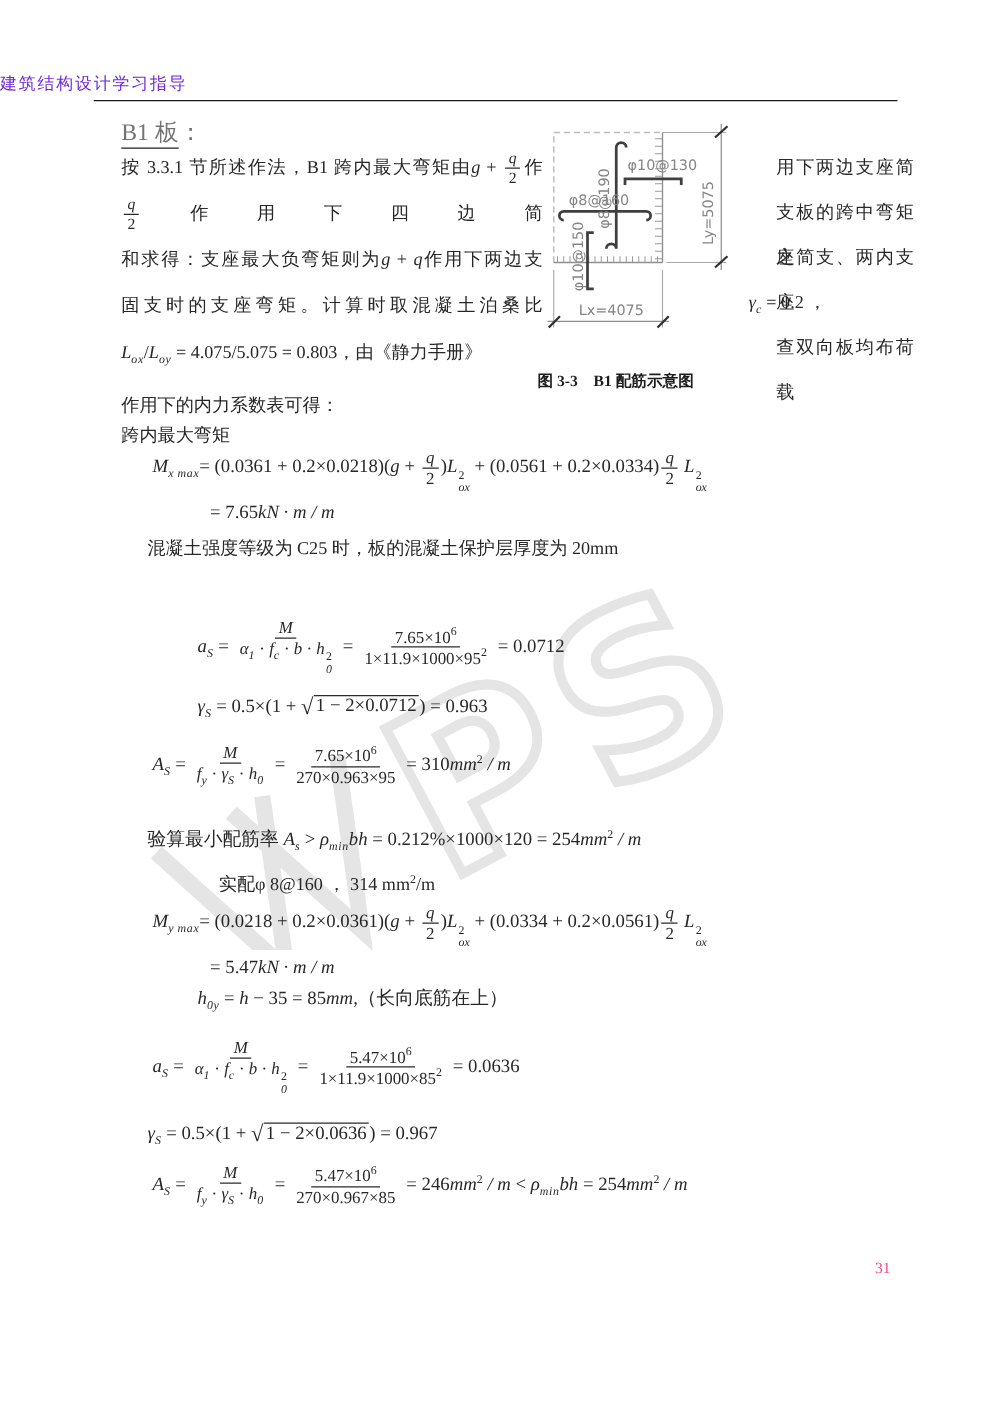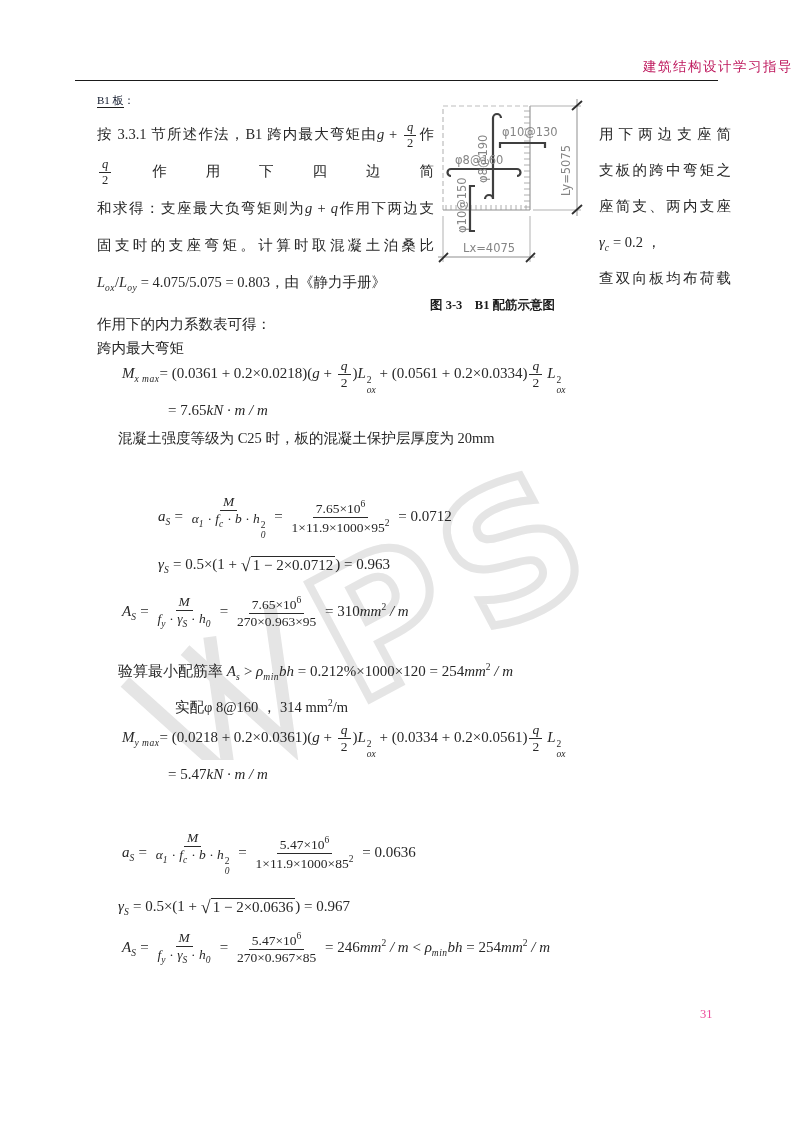--- a/index.html
+++ b/index.html
@@ -1,30 +1,30 @@
 <!DOCTYPE html>
 <html><head>
 <meta charset="utf-8">
 <style>
   html,body{margin:0;padding:0;background:#ffffff;}
   .page{position:relative;width:793px;height:1122px;background:#fff;overflow:hidden;
         font-family:"Liberation Serif","DejaVu Serif",serif;color:#2a2a2a;}
   
-  .hdr{position:absolute;top:58px;left:0;width:100%;text-align:right;
-       font-size:13.5px;letter-spacing:1.5px;color:#be185d;}
+  .hdr{position:absolute;top:58px;left:0;width:100%;text-align:left;
+       font-size:13.5px;letter-spacing:1.5px;color:#6d28d9;}
   .hrule{position:absolute;top:80px;left:75px;width:643px;border-top:1.2px solid #1a1a1a;}
   
-  .heading{position:absolute;left:97px;top:93px;font-size:11px;color:#0f172a;}
+  .heading{position:absolute;left:97px;top:93px;font-size:19px;color:#737373;}
   .heading .u{border-bottom:1px solid #1e1e1e;padding-bottom:1px;}
   
   .pcol{position:absolute;font-size:14.5px;color:#272727;}
   .pline{line-height:37px;height:37px;text-align:justify;white-space:nowrap;}
   .pline.jl{text-align-last:justify;white-space:normal;}
   .rline{line-height:36px;height:36px;text-align:justify;}
-  .rline.jl{text-align-last:justify;}
+  .rline.jl{text-align-last:justify;margin-left:22px;}
   
   .bline{position:absolute;font-size:15px;white-space:nowrap;color:#272727;}
   .cn{font-size:14.5px;}
   
   .tk-c{white-space:pre-wrap;}
   .tk-i{font-style:italic;white-space:pre-wrap;}
   .tk-sub{font-size:9.5px;font-style:italic;vertical-align:-4px;letter-spacing:.5px;}
   .tk-sup{font-size:9.5px;vertical-align:6px;}
   .tk-frac{display:inline-flex;flex-direction:column;align-items:center;vertical-align:middle;
            margin:0 2px;line-height:1.18;font-size:13.5px;text-align:center;}
@@ -209,20 +209,21 @@
         <span class="ss-sup">2</span>
         <span class="ss-sub">ox</span>
       </span><span class="tk-c"> + (0.0334 + 0.2×0.0561)</span><span class="tk-frac">
         <span class="fr-n"><span class="tk-i">q</span></span>
         <span class="fr-d"><span class="tk-c">2</span></span>
       </span><span class="tk-sp" style="width: 3px;"></span><span class="tk-i">L</span><span class="tk-ss">
         <span class="ss-sup">2</span>
         <span class="ss-sub">ox</span>
       </span></div>
   <div class="bline" style="left:168px;top:766px;text-align:center;"><span class="tk-c">= 5.47</span><span class="tk-i">kN · m / m</span></div>
+  <div class="bline" style="left:158px;top:789px;"><span class="tk-i">h</span><span class="tk-sub">0y</span><span class="tk-c"> = </span><span class="tk-i">h</span><span class="tk-c"> − 35 = 85</span><span class="tk-i">mm,</span><span class="tk-c">（长向底筋在上）</span></div>
   <div class="bline" style="left:122px;top:830px;"><span class="tk-i">a</span><span class="tk-sub">S</span><span class="tk-c"> = </span><span class="tk-frac">
         <span class="fr-n"><span class="tk-i">M</span></span>
         <span class="fr-d"><span class="tk-i">α</span><span class="tk-sub">1</span><span class="tk-c"> · </span><span class="tk-i">f</span><span class="tk-sub">c</span><span class="tk-c"> · </span><span class="tk-i">b</span><span class="tk-c"> · </span><span class="tk-i">h</span><span class="tk-ss">
             <span class="ss-sup">2</span>
             <span class="ss-sub">0</span>
           </span></span>
       </span><span class="tk-c"> = </span><span class="tk-frac">
         <span class="fr-n"><span class="tk-c">5.47×10</span><span class="tk-sup">6</span></span>
         <span class="fr-d"><span class="tk-c">1×11.9×1000×85</span><span class="tk-sup">2</span></span>
       </span><span class="tk-c"> = 0.0636</span></div>

